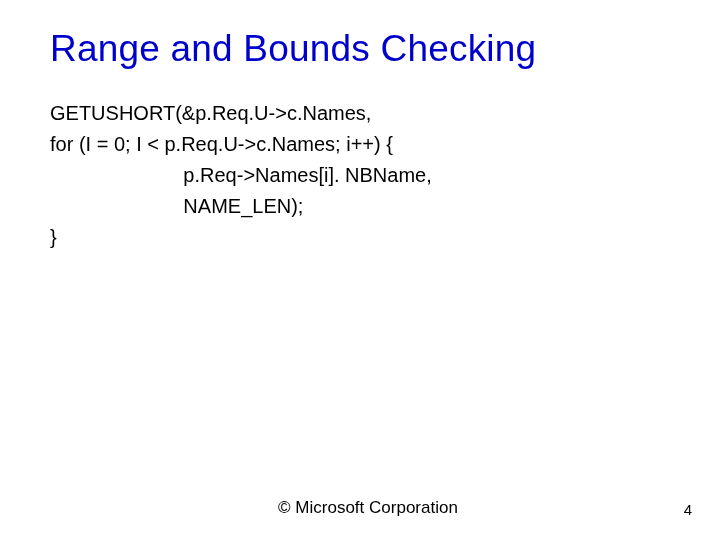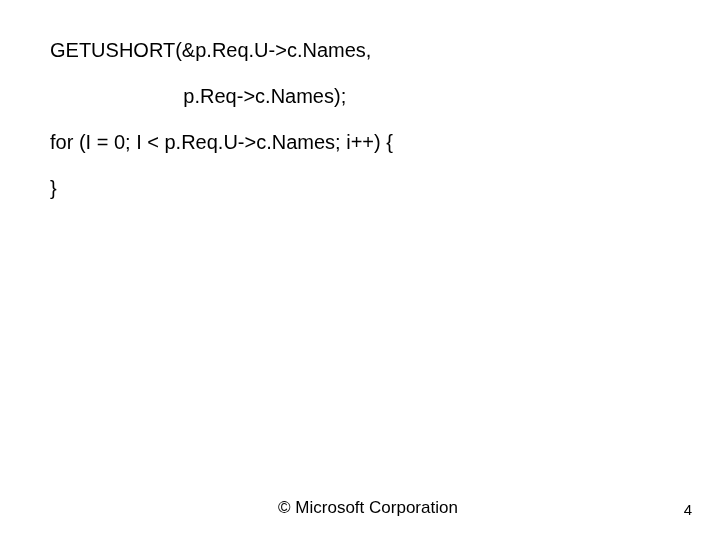--- a/index.html
+++ b/index.html
@@ -1,28 +1,30 @@
 <!DOCTYPE html>
 <html><head>
 <meta charset="utf-8">
 <style>
   * { margin: 0; padding: 0; box-sizing: border-box; }
   html, body { width: 720px; height: 540px; background: #fff; font-family: Arial, Helvetica, sans-serif; }
   .slide { width: 720px; height: 540px; position: relative; padding: 20px 40px 0 50px; }
   .title { color: #0000cc; font-size: 37px; font-weight: 400; margin-top: 8px; margin-bottom: 28px; letter-spacing: 0.2px; }
   .code { color: #000; font-size: 20px; line-height: 1.55; }
-  .code .line { white-space: pre; margin-top: 15px; }
+  .code .line { white-space: pre; }
   .footer-center { position: absolute; bottom: 22px; left: 8px; width: 100%; text-align: center; color: #000; font-size: 17px; }
   .footer-right { position: absolute; bottom: 22px; right: 28px; color: #000; font-size: 15px; }
 </style>
 </head>
 <body>
 
 <div class="slide">
+  <h1 class="title">Range and Bounds Checking</h1>
   <div class="code">
     <div class="line">GETUSHORT(&amp;p.Req.U-&gt;c.Names,</div>
-    <div class="line">                        p.Req-&gt;c.Names);</div>
     <div class="line">for (I = 0; I &lt; p.Req.U-&gt;c.Names; i++) {</div>
+    <div class="line">                        p.Req-&gt;Names[i]. NBName,</div>
+    <div class="line">                        NAME_LEN);</div>
     <div class="line">}</div>
   </div>
   <div class="footer-center">© Microsoft Corporation</div>
   <div class="footer-right">4</div>
 </div>
 
 </body></html>

